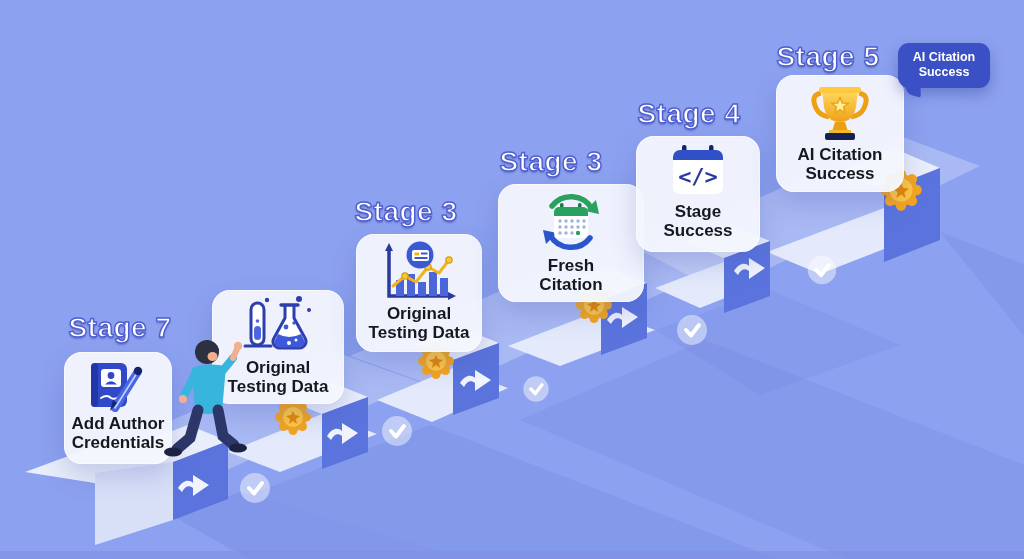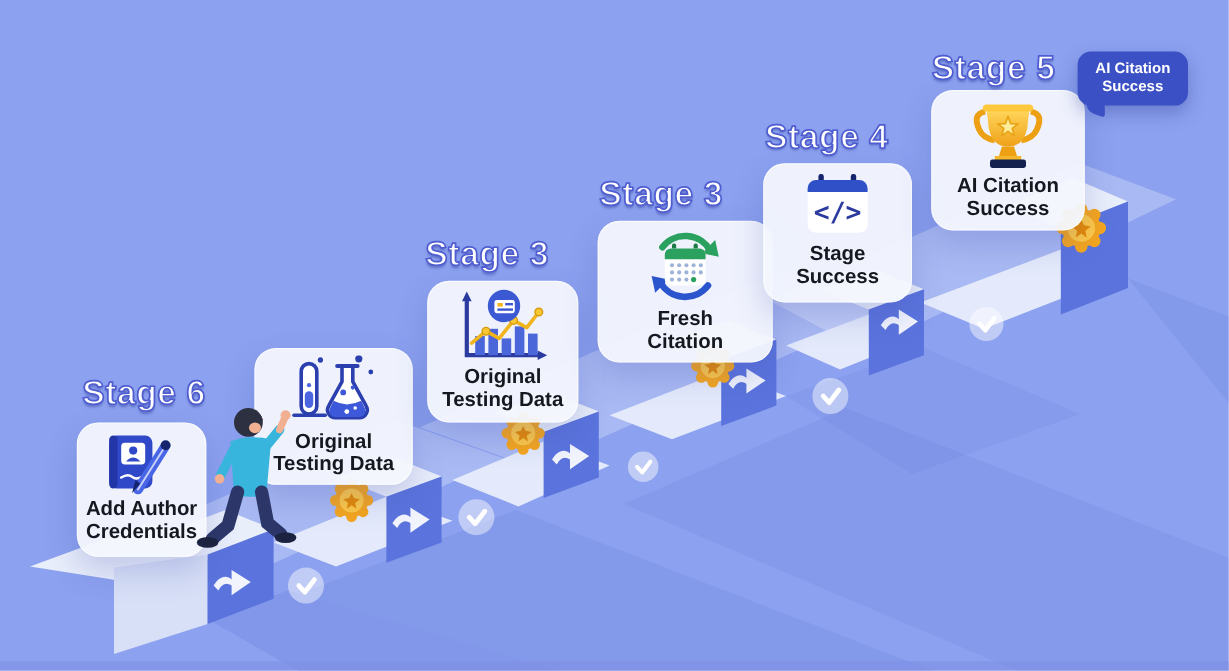--- a/index.html
+++ b/index.html
@@ -152,21 +152,21 @@
       <use href="#checkBadge" transform="translate(255,488)"></use>
       <use href="#checkBadge" transform="translate(397,431)"></use>
       <use href="#checkBadge" transform="translate(536,389) scale(.85)"></use>
       <use href="#checkBadge" transform="translate(692,330)"></use>
       <use href="#checkBadge" transform="translate(822,270) scale(.95)"></use>
     </g>
 
     <rect x="0" y="551" width="1024" height="8" fill="#7e90e2" fill-opacity=".6"></rect>
   </svg>
 
-  <div class="stage-label l1">Stage 6</div>
+  <div class="stage-label l1">Stage 7</div>
   <div class="stage-label l3">Stage 3</div>
   <div class="stage-label l4">Stage 3</div>
   <div class="stage-label l5">Stage 4</div>
   <div class="stage-label l6">Stage 5</div>
 
   <div class="card c1">
     <div class="icon-wrap">
       <svg width="74" height="54" viewBox="0 0 74 54">
         <rect x="10" y="5" width="36" height="44" rx="6" fill="#2f49c9"></rect>
         <rect x="10" y="5" width="7" height="44" rx="3.5" fill="#2236a8"></rect>

